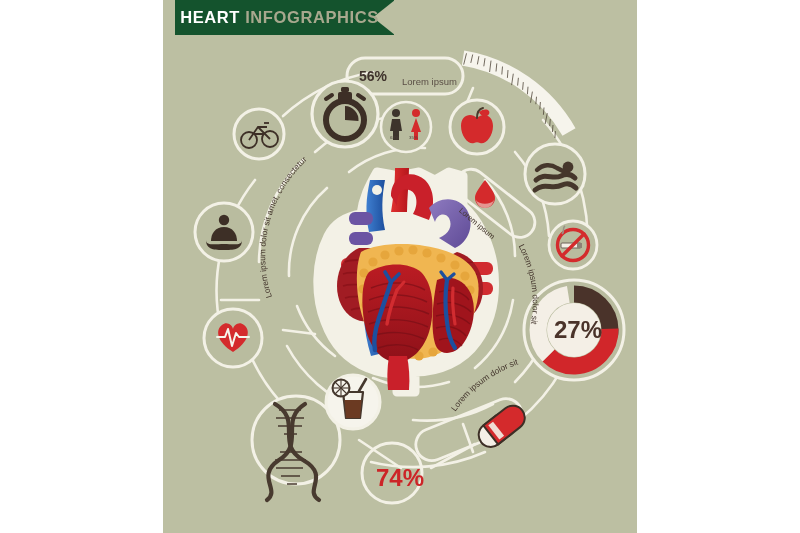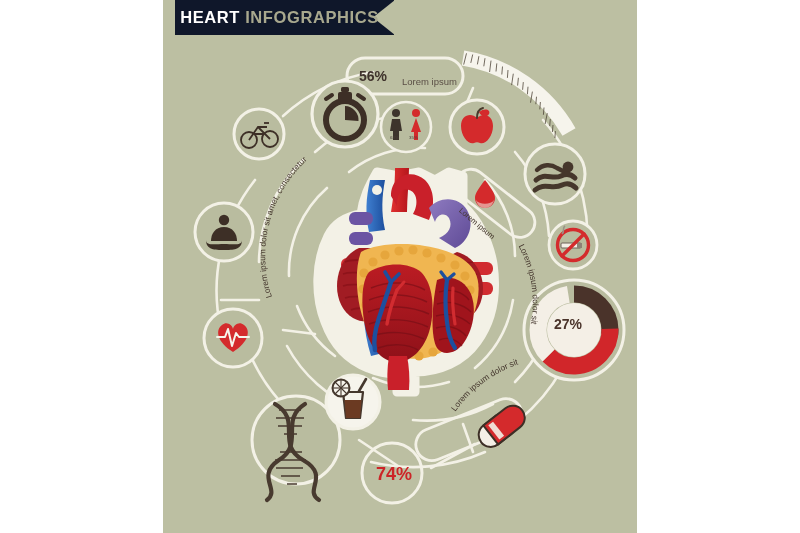--- a/index.html
+++ b/index.html
@@ -4,41 +4,41 @@
 <title>Heart Infographics</title>
 <style>
   html,body{margin:0;padding:0;background:#ffffff;}
   body{width:800px;height:533px;overflow:hidden;font-family:"Liberation Sans",sans-serif;}
   #stage{position:relative;width:800px;height:533px;background:#ffffff;}
 
   
   #panel{position:absolute;left:163px;top:0;width:474px;height:533px;background:#bcbfa2;overflow:hidden;}
 
   
-  #ribbon{position:absolute;left:12px;top:0;width:219px;height:35px;background:#0f172a;
+  #ribbon{position:absolute;left:12px;top:0;width:219px;height:35px;background:#14532d;
           -webkit-clip-path:polygon(0 0,100% 0,100% 100%,0 100%,0 100%);
           clip-path:polygon(0 0, 100% 0, 100% 100%, 0 100%);
           display:flex;align-items:center;justify-content:center;}
   #ribbon:after{content:"";position:absolute;right:-1px;top:0;width:22px;height:35px;background:#bcbfa2;
           -webkit-clip-path:polygon(100% 0,100% 100%,0 50%);clip-path:polygon(100% 0,100% 100%,0 50%);}
   #ribbon .txt{font-size:16.5px;font-weight:bold;letter-spacing:.6px;white-space:nowrap;
           position:relative;z-index:2;margin-right:10px;}
   .w1{color:#ffffff;}
   .w2{color:#a8a88e;}
 
   
   #art{position:absolute;left:0;top:0;width:474px;height:533px;}
 
   
   .lbl{position:absolute;color:#43302a;font-family:"Liberation Sans",sans-serif;white-space:nowrap;pointer-events:none;}
   .big{font-weight:bold;}
   .pct56{left:196px;top:68px;font-size:14px;color:#3f332c;}
   .lorem56{left:239px;top:76px;font-size:9.5px;color:#5b4f46;}
-  .pct27{left:391px;top:316px;font-size:14px;color:#4a332a;font-weight:bold;}
-  .pct74{left:213px;top:464px;font-size:18px;color:#cc2427;font-weight:bold;text-align:center;}
+  .pct27{left:391px;top:316px;font-size:24px;color:#4a332a;font-weight:bold;}
+  .pct74{left:213px;top:464px;font-size:24px;color:#cc2427;font-weight:bold;text-align:center;}
   .tiny{font-size:4.4px;color:#4a3f38;}
   .m-pct{left:227px;top:135px;}
   .f-pct{left:246px;top:135px;}
 
   .rot{position:absolute;color:#43352c;font-size:7.6px;font-family:"Liberation Sans",sans-serif;
        white-space:nowrap;transform-origin:0 0;pointer-events:none;}
 </style>
 </head>
 <body>
 

